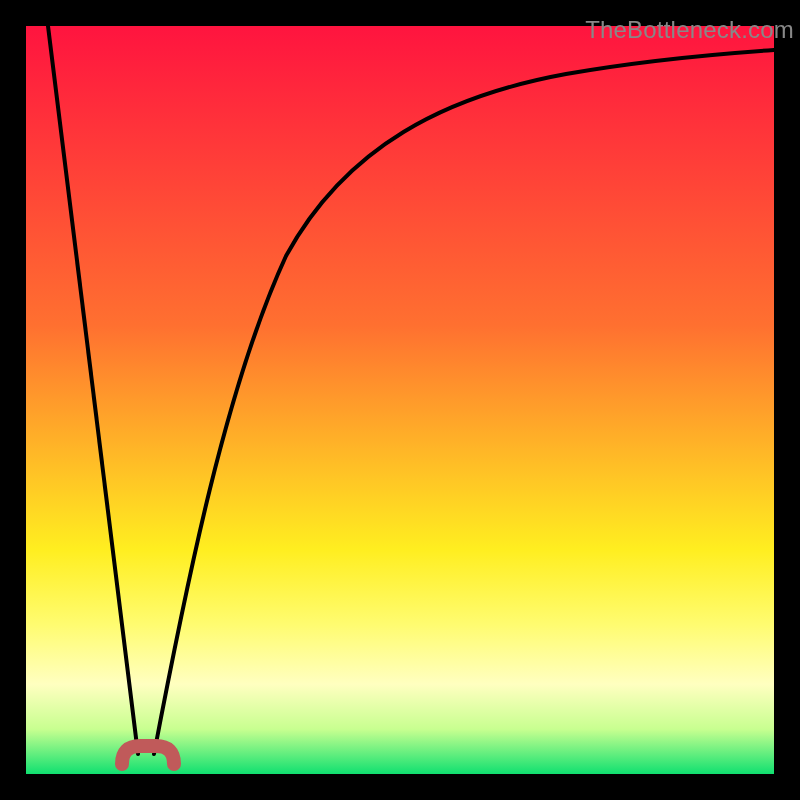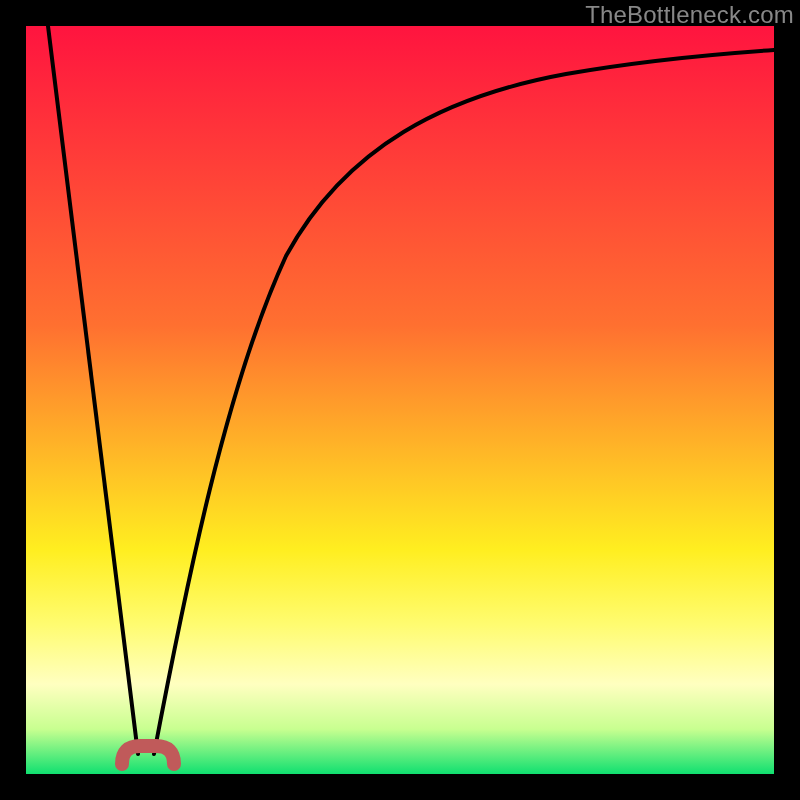--- a/index.html
+++ b/index.html
@@ -22,21 +22,21 @@
     left: 26px;
     top: 26px;
     width: 748px;
     height: 748px;
   }
   .plot svg {
     display: block;
   }
   .watermark {
     position: absolute;
-    top: 1px;
+    top: 16px;
     right: 6px;
     color: #888;
     font-size: 24px;
     font-weight: 400;
     letter-spacing: 0.2px;
   }
 </style>
 </head>
 <body>
 

